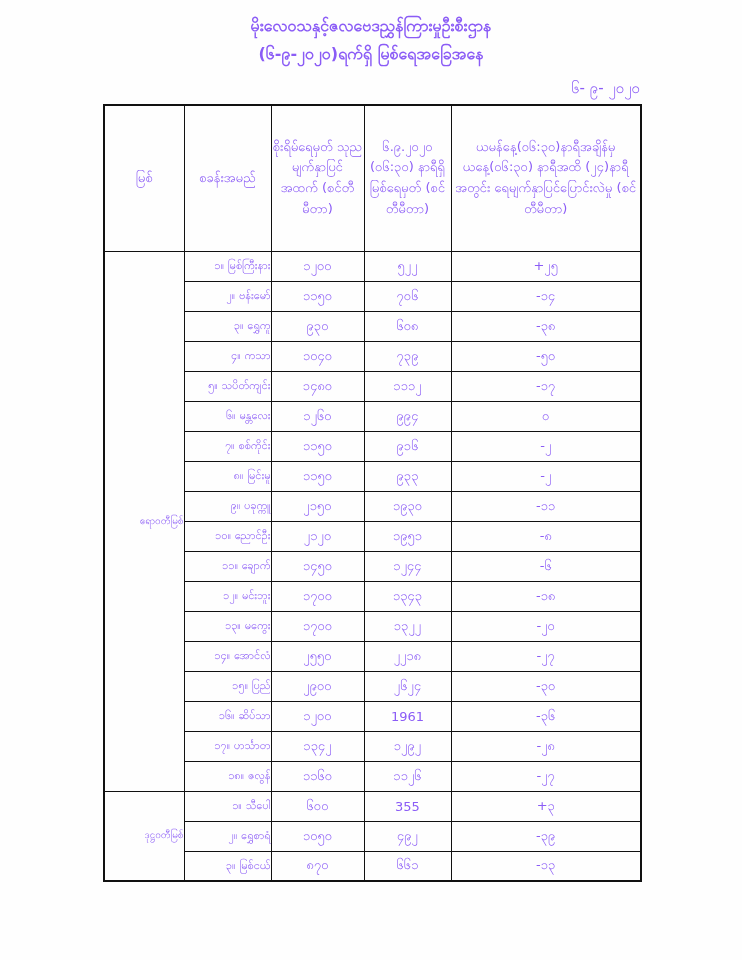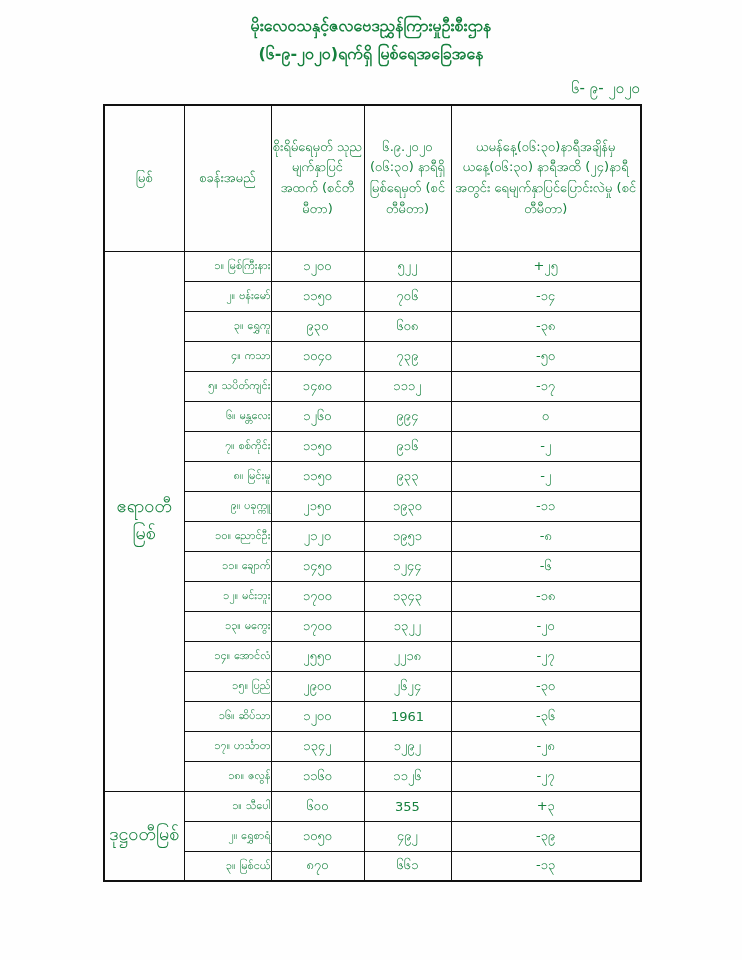--- a/index.html
+++ b/index.html
@@ -1,21 +1,21 @@
 <!DOCTYPE html>
 <html><head>
 <meta charset="utf-8">
 <style>
   html, body { margin: 0; padding: 0; }
   .page {
     position: relative;
     width: 742px;
     height: 960px;
     background: #fefefe;
-    color: #15803d;
+    color: #8b5cf6;
     font-family: "DejaVu Sans", sans-serif;
     overflow: hidden;
   }
   .doc-header { padding-top: 14px; }
   .title-line1 {
     text-align: center;
     font-size: 16px;
     font-weight: bold;
     line-height: 1.5;
   }
@@ -54,22 +54,22 @@
   thead tr { height: 146px; }
   thead th {
     font-weight: normal;
     font-size: 13px;
     text-align: center;
     line-height: 1.6;
     padding: 2px 3px;
   }
   tbody tr { height: 30px; }
   td.river-cell {
-    text-align: center;
-    font-size: 18px;
+    text-align: right;
+    font-size: 10px;
     padding: 0 2px;
   }
   td.station-cell {
     text-align: right;
     font-size: 11px;
     padding-left: 5px;
     white-space: nowrap;
     overflow: hidden;
   }
   td.num-cell {

